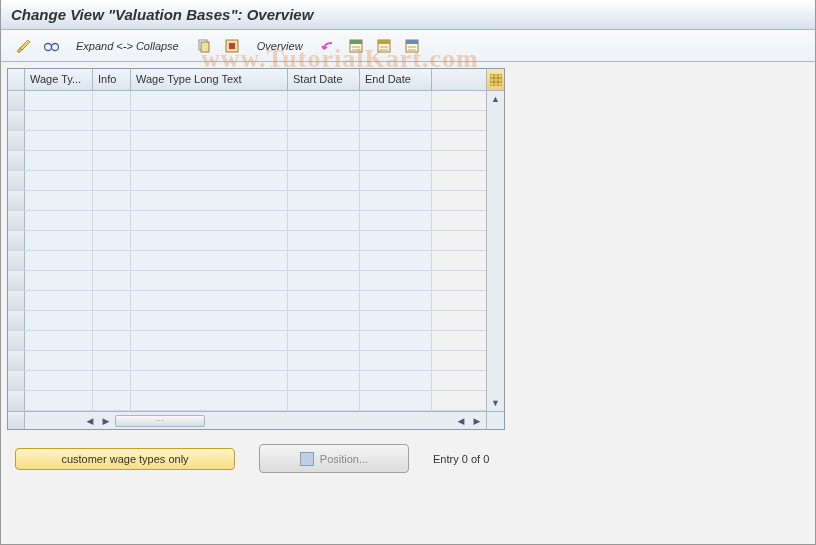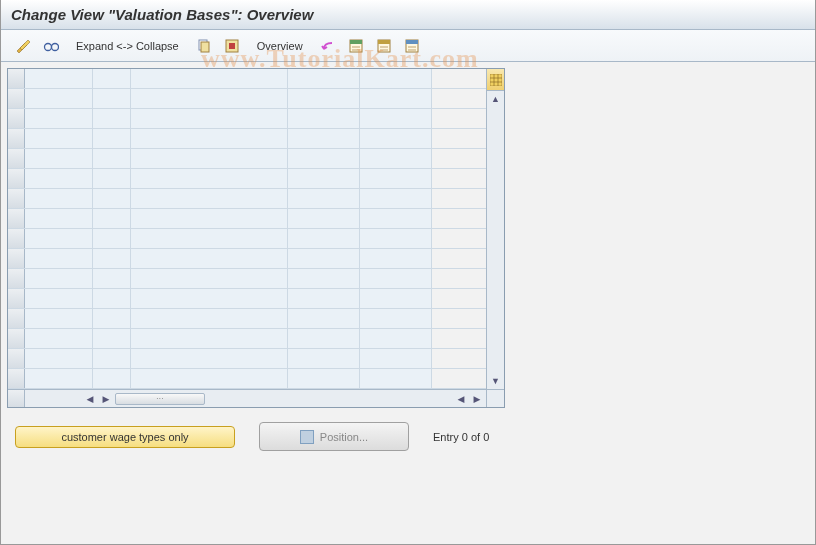--- a/index.html
+++ b/index.html
@@ -30,20 +30,21 @@
       color: #333;
     }
     .toolbar {
       background: linear-gradient(to bottom, #f8fafc 0%, #eef2f6 100%);
       border-bottom: 1px solid #a8b8c8;
       padding: 4px 10px;
       display: flex;
       align-items: flex-end;
       gap: 4px;
       height: 32px;
+      font-style: italic;
     }
     .tb-btn {
       display: inline-flex;
       align-items: center;
       justify-content: center;
       height: 22px;
       min-width: 22px;
       padding: 0 3px;
       border: 1px solid transparent;
       border-radius: 3px;
@@ -323,20 +324,28 @@
         </svg>
     </span>
   </span>
 </div>
 
 <div class="watermark">www.TutorialKart.com</div>
 
 <div class="content-area">
   <div class="grid-wrapper">
     <div class="grid-main">
+      <div class="grid-header-row">
+        <div class="row-sel-header"></div>
+        <div class="grid-header-cell col-wage-type">Wage Ty...</div>
+        <div class="grid-header-cell col-info">Info</div>
+        <div class="grid-header-cell col-long-text">Wage Type Long Text</div>
+        <div class="grid-header-cell col-start">Start Date</div>
+        <div class="grid-header-cell col-end">End Date</div>
+      </div>
       <div class="grid-body" id="grid-body">
           <div class="grid-row">
             <div class="row-selector"></div>
             <div class="grid-cell col-wage-type"></div>
             <div class="grid-cell col-info"></div>
             <div class="grid-cell col-long-text"></div>
             <div class="grid-cell col-start"></div>
             <div class="grid-cell col-end"></div>
           </div>
           <div class="grid-row">

